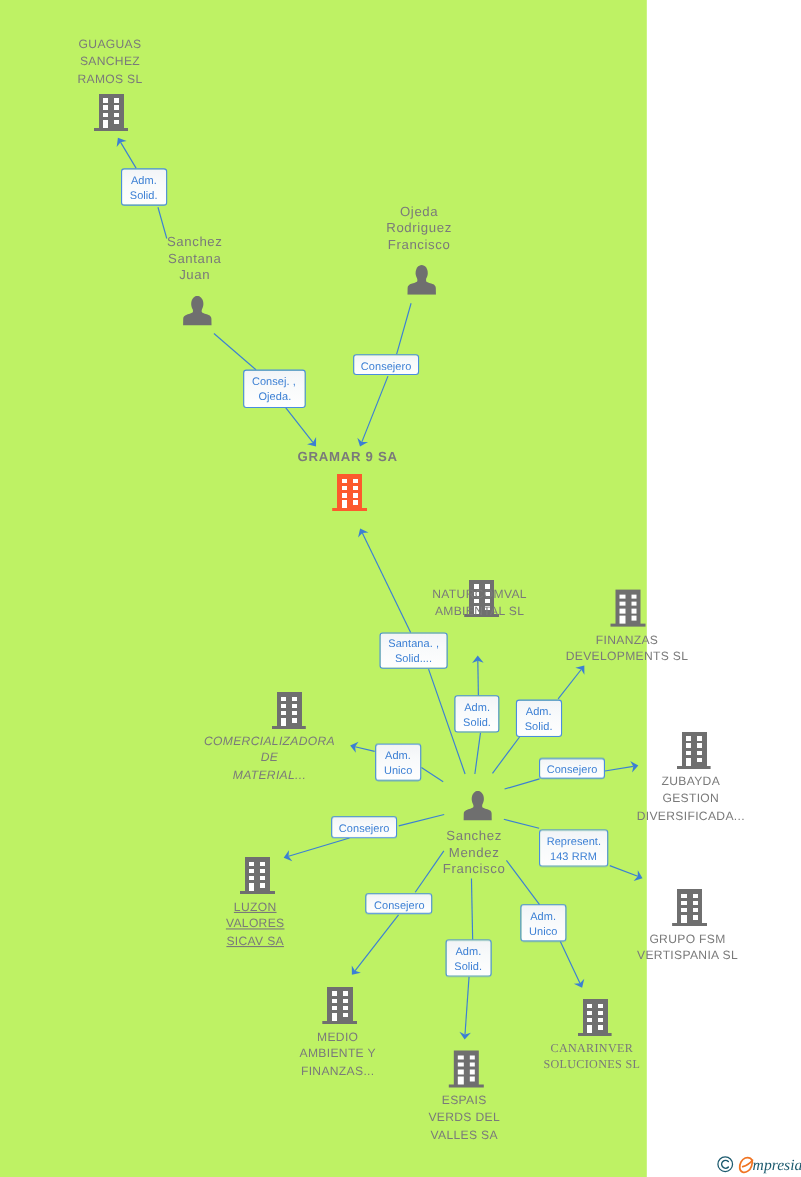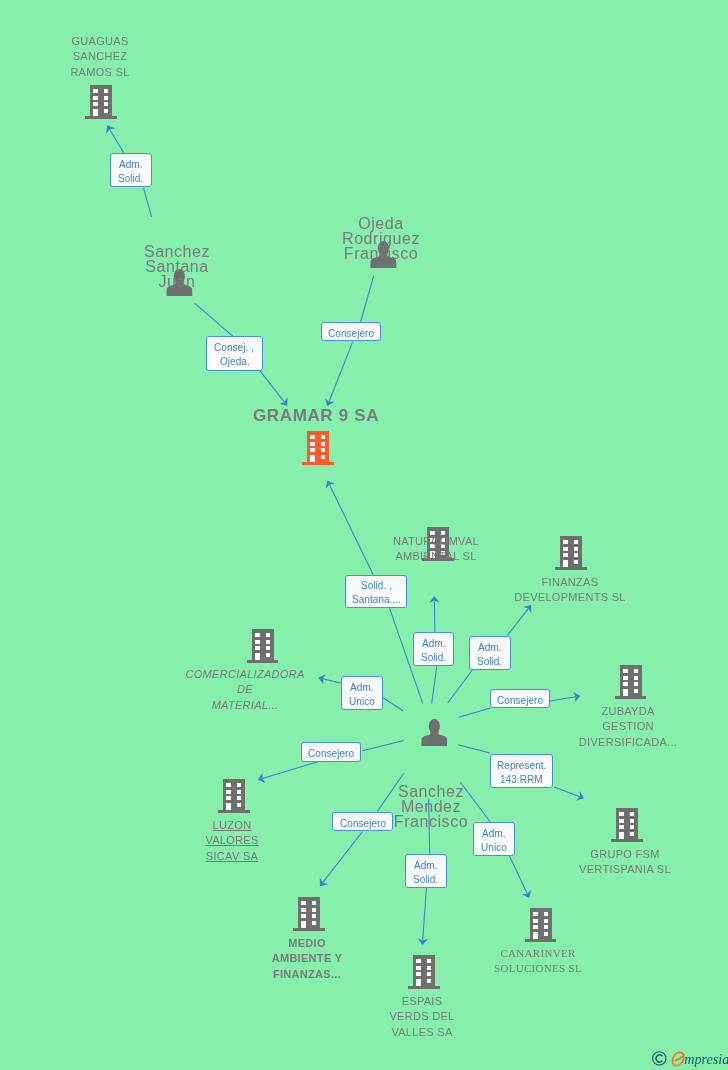--- a/index.html
+++ b/index.html
@@ -1,27 +1,27 @@
 <!DOCTYPE html>
 <html><head>
 <meta charset="utf-8">
 <title>GRAMAR 9 SA - relationship graph</title>
 <style>
   html,body{margin:0;padding:0;background:#ffffff;}
   body{width:728px;height:1070px;overflow:hidden;
        font-family:"Liberation Sans",sans-serif;
        -webkit-font-smoothing:antialiased;}
-  #graph{position:relative;width:728px;height:1070px;background:#86efac;}
+  #graph{position:relative;width:588px;height:1070px;background:#bef264;}
   svg#edge-layer{position:absolute;left:0;top:0;width:728px;height:1070px;overflow:visible;}
   .node{position:absolute;}
   .node-icon{position:absolute;left:0;top:0;}
   .node-caption{position:absolute;text-align:center;color:#7a7a7a;will-change:transform;
                 font-size:11px;line-height:15.3px;letter-spacing:0.3px;white-space:pre;}
-    .node-caption.person{font-size:16px;line-height:14.9px;letter-spacing:0.55px;margin-top:32px;}
-  .node-caption.bold{font-size:17px;font-weight:bold;line-height:15.2px;letter-spacing:0.65px;}
+    .node-caption.person{font-size:12px;line-height:14.9px;letter-spacing:0.55px;}
+  .node-caption.bold{font-size:12px;font-weight:bold;line-height:15.2px;letter-spacing:0.65px;}
   .edge-label{position:absolute;border:1px solid #4a8ddf;border-radius:3px;
        background:linear-gradient(180deg,#f2f4f7 0%,#f8fafb 40%,#fefefe 100%);
        color:#3b7fd4;font-size:10px;letter-spacing:0.05px;box-sizing:border-box;
        display:flex;flex-direction:column;align-items:center;justify-content:center;padding-top:3.4px;}
     .edge-label i{font-style:normal;display:block;line-height:13.7px;white-space:nowrap;will-change:transform;}
   #watermark{position:absolute;}
 </style>
 </head>
 <body>
 
@@ -267,21 +267,21 @@
               <rect x="8.46" y="10.8" width="4.9" height="3.95"></rect>
               <rect x="8.46" y="17.5" width="4.9" height="3.95"></rect>
               <rect x="8.46" y="24" width="4.9" height="7.2"></rect>
               <rect x="18.65" y="4.3" width="4.7" height="3.95"></rect>
               <rect x="18.65" y="10.8" width="4.7" height="3.95"></rect>
               <rect x="18.65" y="17.5" width="4.7" height="3.95"></rect>
               <rect x="18.65" y="24" width="4.7" height="3.95"></rect>
             </g>
           </g>
         </svg></div>
-      <div class="node-caption" style="left: 156.9px; width: 300px; top: 935.6px; font-weight: bold;">MEDIO
+      <div class="node-caption" style="left: 156.9px; width: 300px; top: 935.6px;">MEDIO
 AMBIENTE Y
 FINANZAS...</div>
     </div>
     <div class="node" style="left: 0px; top: 0px; width: 0px; height: 0px;">
       <div class="node-icon" style="left: 524.8px; top: 908.1px;"><svg width="31.6" height="33.9" viewBox="0 0 31.6 33.9" shape-rendering="crispEdges">
           <g fill="#6f6f6f">
             <rect x="0" y="31" width="31.6" height="2.9"></rect>
             <rect x="4.7" y="0" width="22.8" height="31.1"></rect>
             <g fill="#ffffff">
               <rect x="8.46" y="4.3" width="4.9" height="3.95"></rect>
@@ -316,30 +316,30 @@
           </g>
         </svg></div>
       <div class="node-caption" style="left: 271.8px; width: 300px; top: 993.7px;">ESPAIS
 VERDS DEL
 VALLES SA</div>
     </div>
     <div class="edge-label" style="left: 109.7px; top: 153.3px; width: 42px; height: 34.1px;">
       <i>Adm.</i>
       <i>Solid.</i>
     </div>
-    <div class="edge-label" style="left: 206px; top: 336px; width: 56.8px; height: 34.7px; text-align: right;">
+    <div class="edge-label" style="left: 221px; top: 336px; width: 56.8px; height: 34.7px; text-align: right;">
       <i>Consej. ,</i>
       <i>Ojeda.</i>
     </div>
     <div class="edge-label" style="left: 321px; top: 322.1px; width: 59.9px; height: 19.4px;">
       <i>Consejero</i>
     </div>
     <div class="edge-label" style="left: 345.4px; top: 574.6px; width: 61.5px; height: 33.5px;">
-      <i>Solid. ,</i>
-      <i>Santana....</i>
+      <i>Santana. ,</i>
+      <i>Solid....</i>
     </div>
     <div class="edge-label" style="left: 412.6px; top: 631.9px; width: 41.8px; height: 34px;">
       <i>Adm.</i>
       <i>Solid.</i>
     </div>
     <div class="edge-label" style="left: 469px; top: 636.4px; width: 41.8px; height: 34px;">
       <i>Adm.</i>
       <i>Solid.</i>
     </div>
     <div class="edge-label" style="left: 340.8px; top: 676.1px; width: 41.8px; height: 34.1px;">

